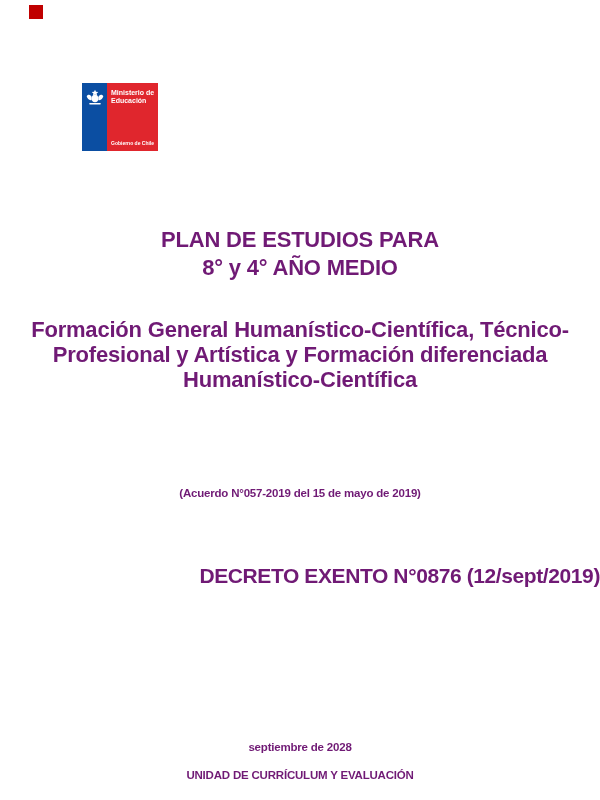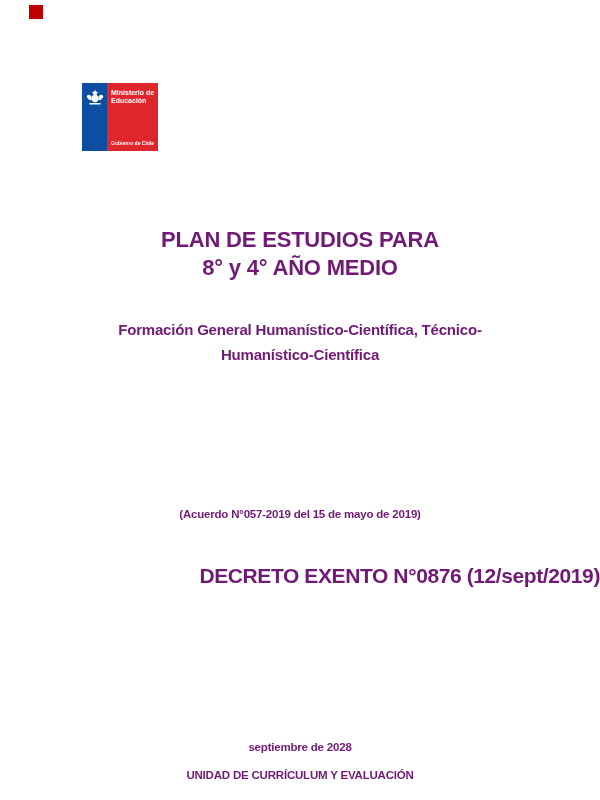--- a/index.html
+++ b/index.html
@@ -74,29 +74,29 @@
     font-weight: bold;
     letter-spacing: -0.2px;
   }
   .title-block {
     top: 226px;
     font-size: 22px;
     line-height: 28px;
   }
   .subtitle-block {
     top: 317px;
-    font-size: 15px;
+    font-size: 22px;
     line-height: 25px;
   }
   .approval-title {
     top: 464px;
     font-size: 19px;
   }
   .approval-detail {
-    top: 508px;
+    top: 487px;
     font-size: 11.5px;
   }
   .decree-line {
     top: 564px;
     font-size: 21px;
     letter-spacing: -0.4px;
     text-align: right;
   }
   .footer-date {
     top: 741px;
@@ -135,20 +135,21 @@
     </div>
   </div>
 
   <div class="cline title-block">
     <div>PLAN DE ESTUDIOS PARA</div>
     <div>8° y 4° AÑO MEDIO</div>
   </div>
 
   <div class="cline subtitle-block">
     <div>Formación General Humanístico-Científica, Técnico-</div>
+    <div>Profesional y Artística y Formación diferenciada</div>
     <div>Humanístico-Científica</div>
   </div>
 
   <div class="cline approval-detail">(Acuerdo N°057-2019 del 15 de mayo de 2019)</div>
 
   <div class="cline decree-line">DECRETO EXENTO N°0876 (12/sept/2019)</div>
 
   <div class="cline footer-date">septiembre de 2028</div>
   <div class="cline footer-unit">UNIDAD DE CURRÍCULUM Y EVALUACIÓN</div>
 

